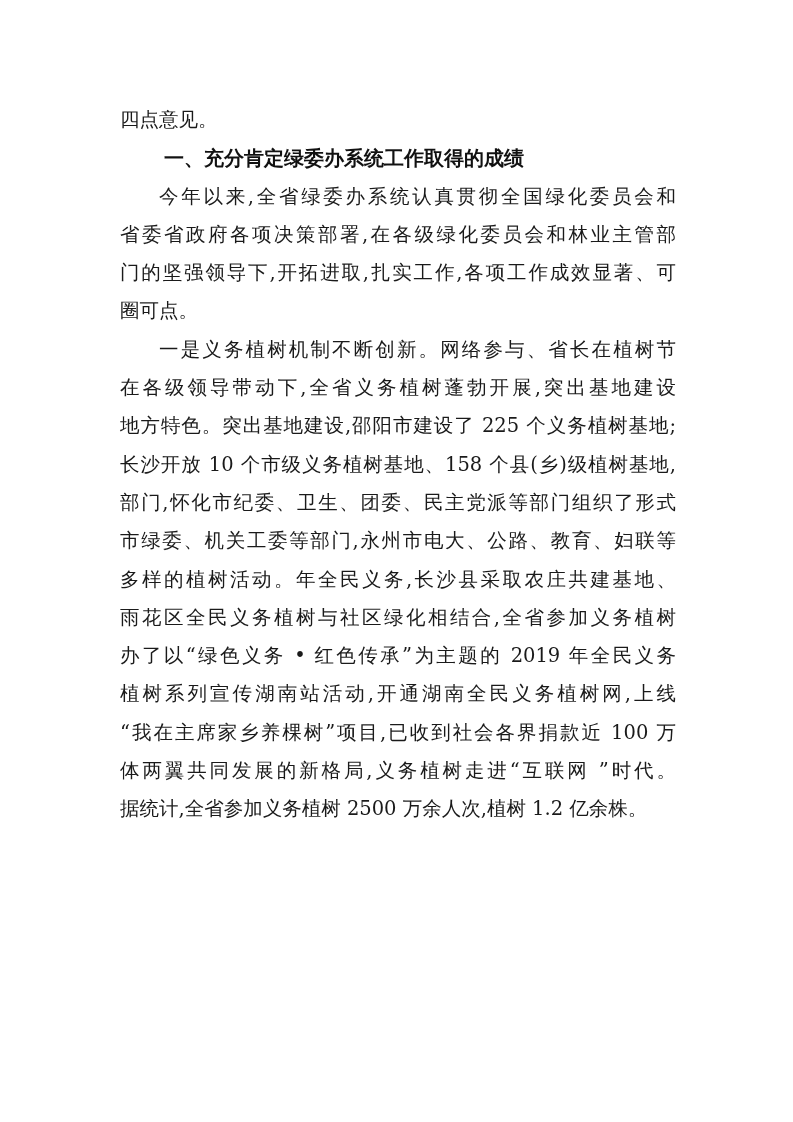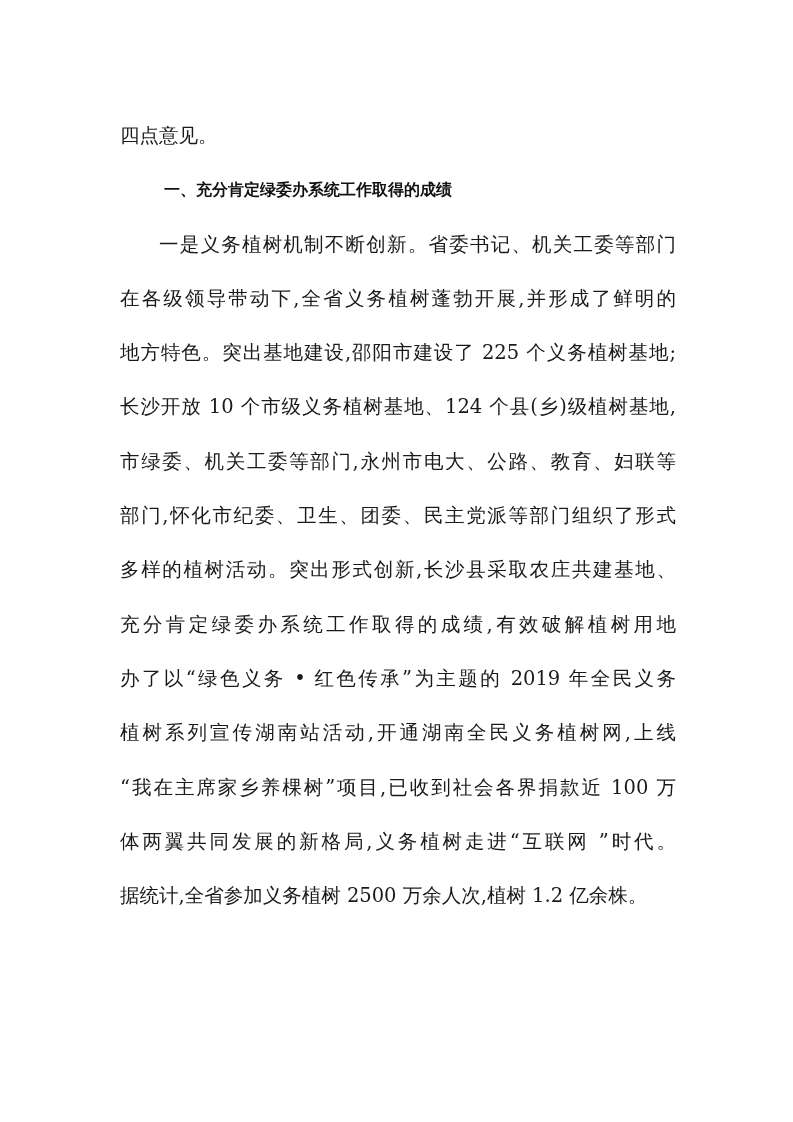--- a/index.html
+++ b/index.html
@@ -4,46 +4,52 @@
 <style>
   html, body { margin: 0; padding: 0; background: #ffffff; }
   body { width: 793px; height: 1122px; position: relative; overflow: hidden; }
   .page {
     position: absolute; left: 120px; top: 101px; width: 556px;
     font-family: "DejaVu Serif", "Liberation Serif", serif;
     font-size: 19.5px; color: #1a1a1a;
   }
   .line {
     height: 38.3px; line-height: 38.3px; white-space: nowrap;
-    text-align: justify; text-align-last: justify; letter-spacing: 0; margin-top: 16px;
+    text-align: justify; text-align-last: justify; letter-spacing: 0;
   }
   .line.last { text-align-last: left; }
   .indent { padding-left: 39px; }
   .heading {
     font-family: "DejaVu Sans", "Liberation Sans", sans-serif;
-    font-weight: bold; font-size: 16px; color: #111;
+    font-weight: bold; font-size: 20px; color: #111;
     padding-left: 44px; text-align-last: left;
   }
 </style>
 </head>
 <body>
 
 <div class="page">
   <div class="line last">四点意见。</div>
   <div class="line heading">一、充分肯定绿委办系统工作取得的成绩</div>
 
+  <div>
+    <div class="line indent">今年以来,全省绿委办系统认真贯彻全国绿化委员会和</div>
+    <div class="line">省委省政府各项决策部署,在各级绿化委员会和林业主管部</div>
+    <div class="line">门的坚强领导下,开拓进取,扎实工作,各项工作成效显著、可</div>
+    <div class="line last">圈可点。</div>
+  </div>
 
   <div>
-    <div class="line indent">一是义务植树机制不断创新。省委书记、机关工委等部门</div>
-    <div class="line">在各级领导带动下,全省义务植树蓬勃开展,并形成了鲜明的</div>
+    <div class="line indent">一是义务植树机制不断创新。网络参与、省长在植树节</div>
+    <div class="line">在各级领导带动下,全省义务植树蓬勃开展,突出基地建设</div>
     <div class="line">地方特色。突出基地建设,邵阳市建设了 225 个义务植树基地;</div>
-    <div class="line">长沙开放 10 个市级义务植树基地、124 个县(乡)级植树基地,</div>
+    <div class="line">长沙开放 10 个市级义务植树基地、158 个县(乡)级植树基地,</div>
+    <div class="line">部门,怀化市纪委、卫生、团委、民主党派等部门组织了形式</div>
     <div class="line">市绿委、机关工委等部门,永州市电大、公路、教育、妇联等</div>
-    <div class="line">部门,怀化市纪委、卫生、团委、民主党派等部门组织了形式</div>
-    <div class="line">多样的植树活动。突出形式创新,长沙县采取农庄共建基地、</div>
-    <div class="line">充分肯定绿委办系统工作取得的成绩,有效破解植树用地</div>
+    <div class="line">多样的植树活动。年全民义务,长沙县采取农庄共建基地、</div>
+    <div class="line">雨花区全民义务植树与社区绿化相结合,全省参加义务植树</div>
     <div class="line">办了以“绿色义务 • 红色传承”为主题的 2019 年全民义务</div>
     <div class="line">植树系列宣传湖南站活动,开通湖南全民义务植树网,上线</div>
     <div class="line">“我在主席家乡养棵树”项目,已收到社会各界捐款近 100 万</div>
     <div class="line">体两翼共同发展的新格局,义务植树走进“互联网 ”时代。</div>
     <div class="line last">据统计,全省参加义务植树 2500 万余人次,植树 1.2 亿余株。</div>
   </div>
 </div>
 
 </body></html>

